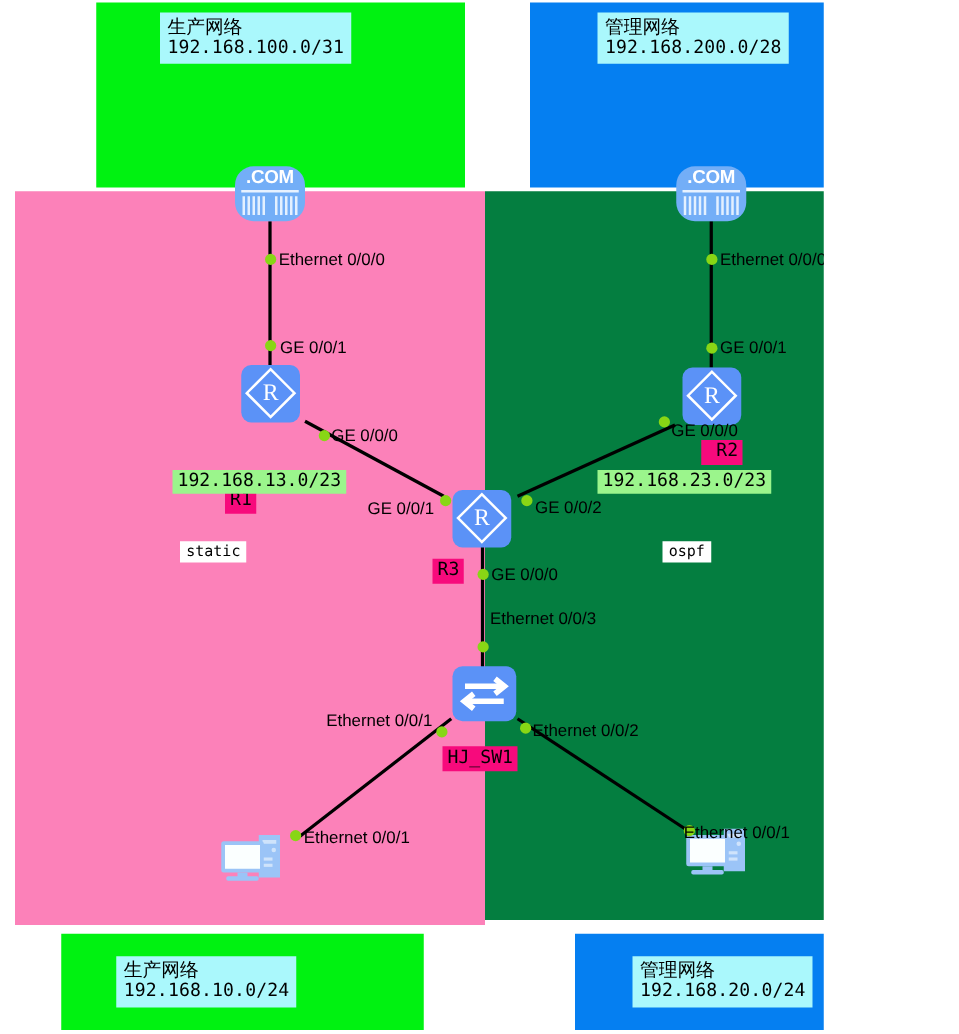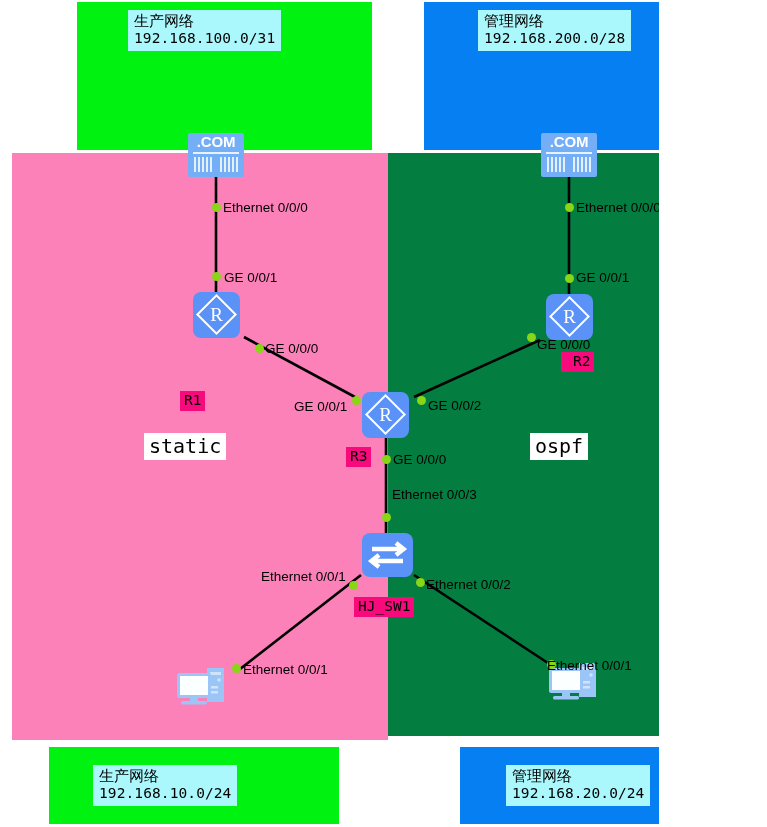--- a/index.html
+++ b/index.html
@@ -48,21 +48,21 @@
   #netbox-prod-top { left: 128px; top: 10px; }
   #netbox-mgmt-top { left: 478px; top: 10px; }
   #netbox-prod-bot { left: 93px;  top: 765px; }
   #netbox-mgmt-bot { left: 506px; top: 765px; }
 
   
   .proto-label {
     position: absolute;
     background: #ffffff;
     font-family: "DejaVu Sans Mono", monospace;
-    font-size: 20px;
+    font-size: 12px;
     color: #000000;
     padding: 1px 5px 2px 5px;
     white-space: nowrap;
   }
   #proto-static { left: 144px; top: 433px; }
   #proto-ospf   { left: 530px; top: 433px; }
 
   
   .devtag {
     position: absolute;
@@ -113,21 +113,21 @@
   
   #links { position: absolute; left: 0; top: 0; width: 767px; height: 827px; }
 
   
   .node { position: absolute; }
 
   
   .srv {
     width: 56px; height: 44px;
     background: #73aef7;
-    border-radius: 2px;
+    border-radius: 15px;
     position: relative;
     overflow: hidden;
   }
   .srv .com {
     position: absolute; left: 0; top: 0; width: 100%;
     text-align: center;
     font-family: "Liberation Sans", sans-serif;
     font-weight: bold;
     font-size: 15px;
     color: #ffffff;
@@ -340,20 +340,22 @@
         <rect x="6" y="37" width="26" height="3.5" rx="1.5" fill="#9bc4f7"></rect>
       </svg>
     </div>
   </div>
 
   <div class="devtag" id="tag-r1">R1</div>
   <div class="devtag" id="tag-r2">R2</div>
   <div class="devtag" id="tag-r3">R3</div>
   <div class="devtag" id="tag-sw1">HJ_SW1</div>
 
+  <div class="subnettag" id="subnet-13">192.168.13.0/23</div>
+  <div class="subnettag" id="subnet-23">192.168.23.0/23</div>
 
   <div class="dot" style="left:212px; top:203px;"></div>
   <div class="dot" style="left:212px; top:272px;"></div>
   <div class="dot" style="left:255px; top:344px;"></div>
   <div class="dot" style="left:565px; top:203px;"></div>
   <div class="dot" style="left:565px; top:274px;"></div>
   <div class="dot" style="left:527px; top:333px;"></div>
   <div class="dot" style="left:352px; top:396px;"></div>
   <div class="dot" style="left:417px; top:396px;"></div>
   <div class="dot" style="left:382px; top:455px;"></div>

